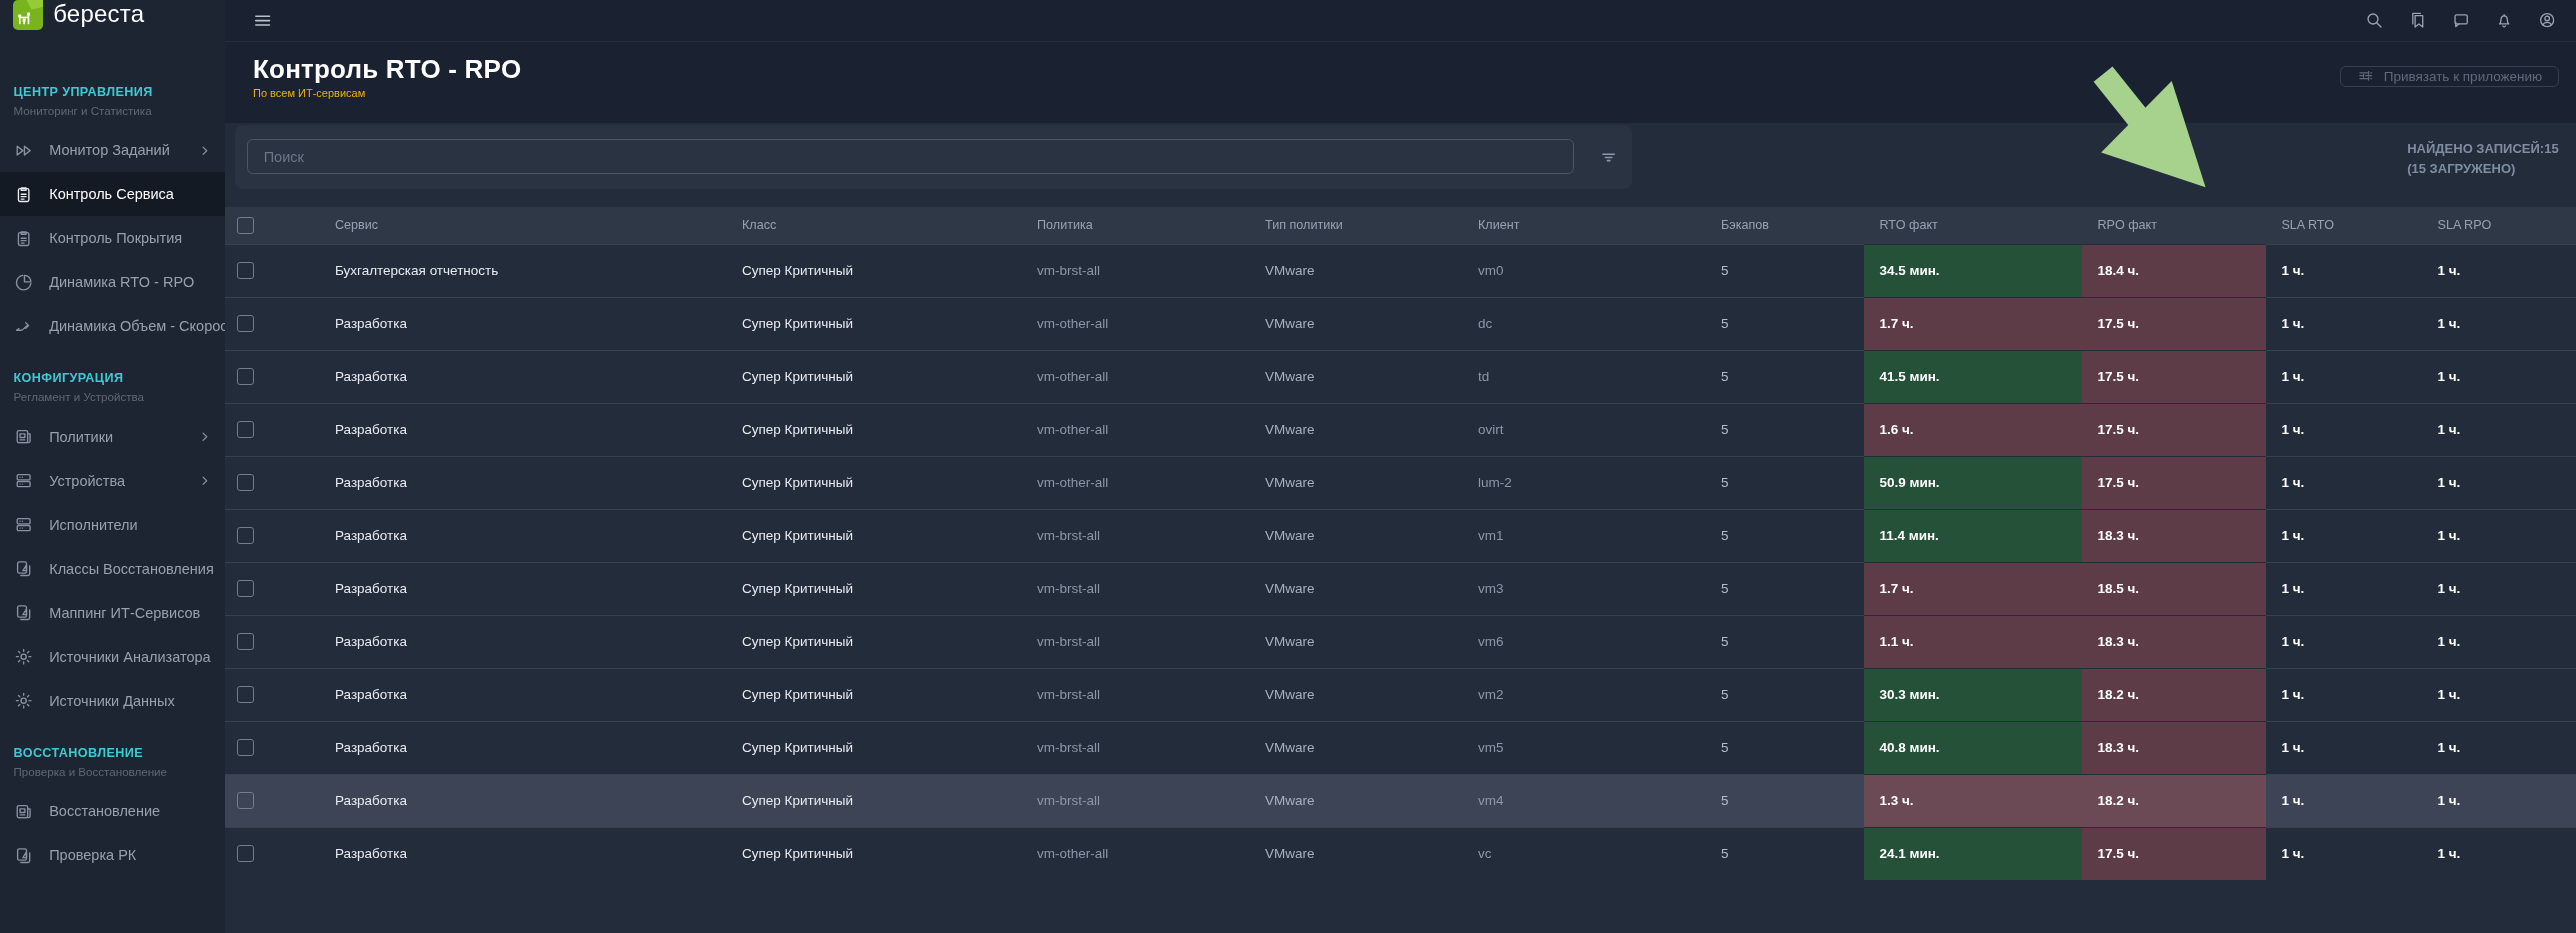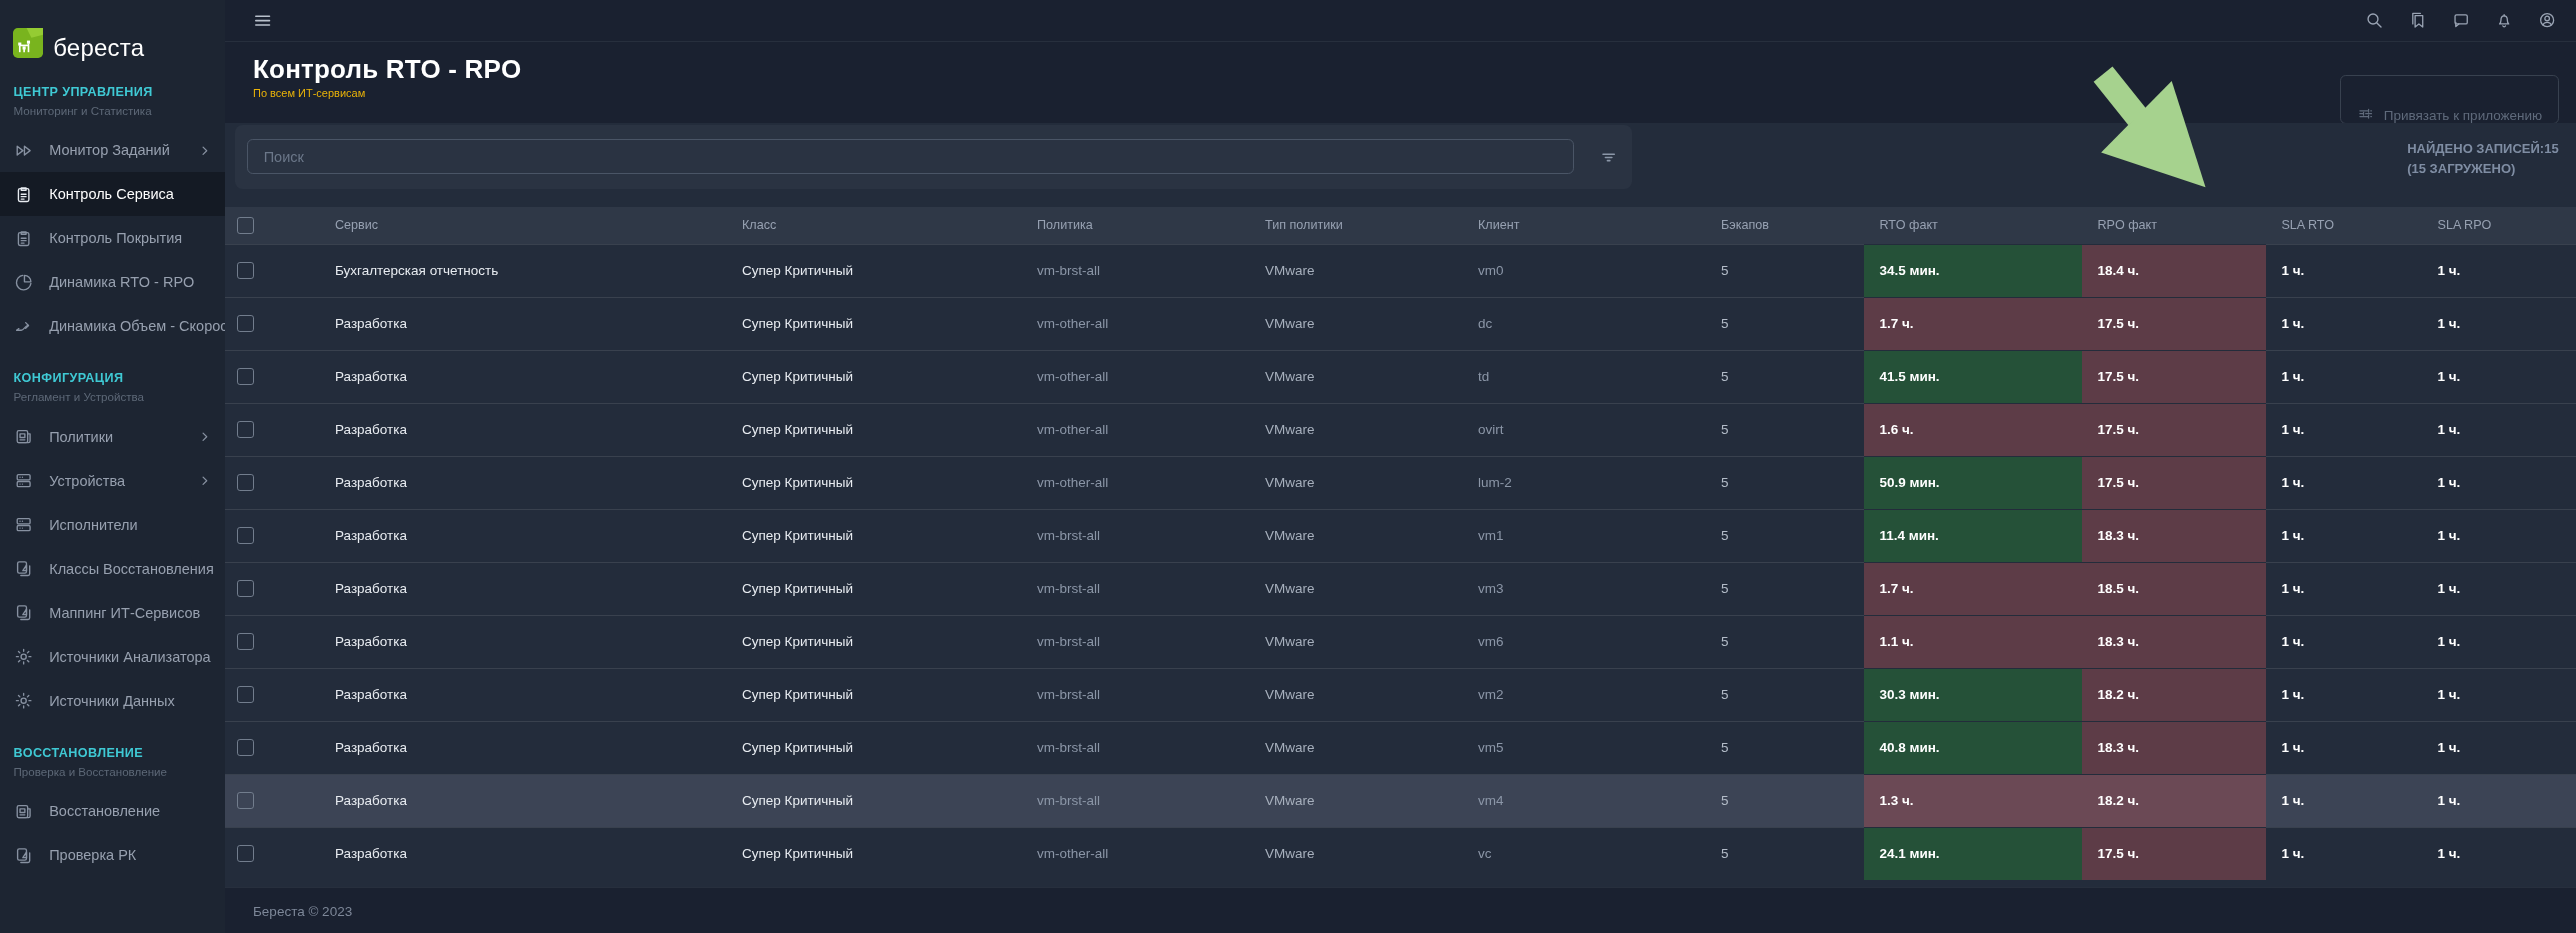--- a/index.html
+++ b/index.html
@@ -2,21 +2,21 @@
 <html><head>
 <meta charset="utf-8">
 <style>
   *{box-sizing:border-box;margin:0;padding:0}
   html,body{background:#141a24}
   body{width:2576px;height:934px;overflow:hidden;position:relative;font-family:"Liberation Sans",sans-serif}
   .app{display:flex;width:2576px;height:934px;background:#232c3b}
 
   
   .sidebar{width:225px;flex:none;background:#1d2532;display:flex;flex-direction:column;overflow:hidden}
-  .logo{height:62px;display:flex;align-items:flex-end;gap:10.6px;padding:0 12.6px;cursor:pointer}
+  .logo{height:62px;display:flex;align-items:flex-start;gap:10.6px;padding:0 12.6px;cursor:pointer}
   .logo-text{color:#fff;font-size:24px;letter-spacing:0.2px}
   .sec{padding:23px 13.5px 11.6px}
   .sec-label{color:#3fc9d4;font-size:12.6px;font-weight:700;letter-spacing:0.4px}
   .sec-sub{color:#5d6877;font-size:11.6px;margin-top:4.8px}
   .nav-item{height:44px;display:flex;align-items:center;gap:16.4px;padding:0 13.5px;color:#97a0af;font-size:14.5px;cursor:pointer}
   .nav-item .icn{display:flex;color:#8791a1}
   .nav-item .icn svg{width:19.3px;height:19.3px}
   .nav-item.active{background:#141a24;color:#fff}
   .nav-item.active .icn{color:#e8ecf1}
   .nav-label{white-space:nowrap}
@@ -28,22 +28,22 @@
   .topbar{height:42px;background:#1a2130;border-bottom:1px solid #272f3d;display:flex;align-items:center;padding:0 19.3px 0 28px}
   .hamburger{color:#b9c1cc;display:flex;cursor:pointer}
   .hamburger svg{width:19.3px;height:19.3px}
   .topbar-icons{margin-left:auto;display:flex;gap:25px;align-items:center}
   .topbar-icons .icn{color:#9aa4b4;display:flex;cursor:pointer}
   .topbar-icons .icn svg{width:18.3px;height:18.3px}
 
   .page-head{height:81px;background:#1a2130;display:flex;align-items:flex-start;padding:11.6px 17.4px 0 28px}
   .page-head h1{color:#fff;font-size:26px;font-weight:700;letter-spacing:0.2px}
   .subtitle{color:#eab308;font-size:11px;margin-top:2px}
-  .attach-btn{margin-left:auto;margin-top:21px;display:flex;align-items:flex-end;gap:9.7px;background:transparent;
-    border:1px solid #38414f;color:#5f6a7b;font-size:13.5px;padding:0 15.4px;height:49px;border-radius:5.8px;
+  .attach-btn{margin-left:auto;margin-top:12px;display:flex;align-items:center;gap:9.7px;background:transparent;
+    border:1px solid #38414f;color:#5f6a7b;font-size:13.5px;padding:0 15.4px;height:21px;border-radius:5.8px;
     font-family:"Liberation Sans",sans-serif;cursor:pointer}
   .attach-btn .icn{display:flex}
   .attach-btn svg{width:17.4px;height:17.4px}
 
   .content{flex:1;background:#232c3b;position:relative}
   .filter-row{height:84px;position:relative}
   .search-panel{position:absolute;left:9.7px;top:1.9px;width:1397px;height:64px;background:#2a3342;border-radius:7.7px;
     display:flex;align-items:center;padding:0 13.5px 0 12.6px}
   .search-panel input{flex:1;height:35px;background:transparent;border:1px solid #4a5566;border-radius:5.8px;
     color:#dfe4ea;font-size:14.5px;padding:0 15.4px;outline:none;font-family:"Liberation Sans",sans-serif}
@@ -524,23 +524,20 @@
               <td class="p-backups c-backups">5</td>
               <td class="p-rto ok">24.1 мин.</td>
               <td class="p-rpo fail">17.5 ч.</td>
               <td class="p-slarto sla">1 ч.</td>
               <td class="p-slarpo sla">1 ч.</td>
             </tr>
           </tbody>
       </table>
     </div>
 
-    <div class="footer">
-      <span>Береста © 2023</span>
-    </div>
   </div>
 </div>
 
 <svg class="arrow-overlay" viewBox="0 0 150 150">
   <line x1="28" y1="25" x2="64" y2="70" stroke="#a6d28e" stroke-width="25"></line>
   <polygon points="99,32 26,106 134,142" fill="#a6d28e"></polygon>
 </svg>
 
 
 </body></html>

